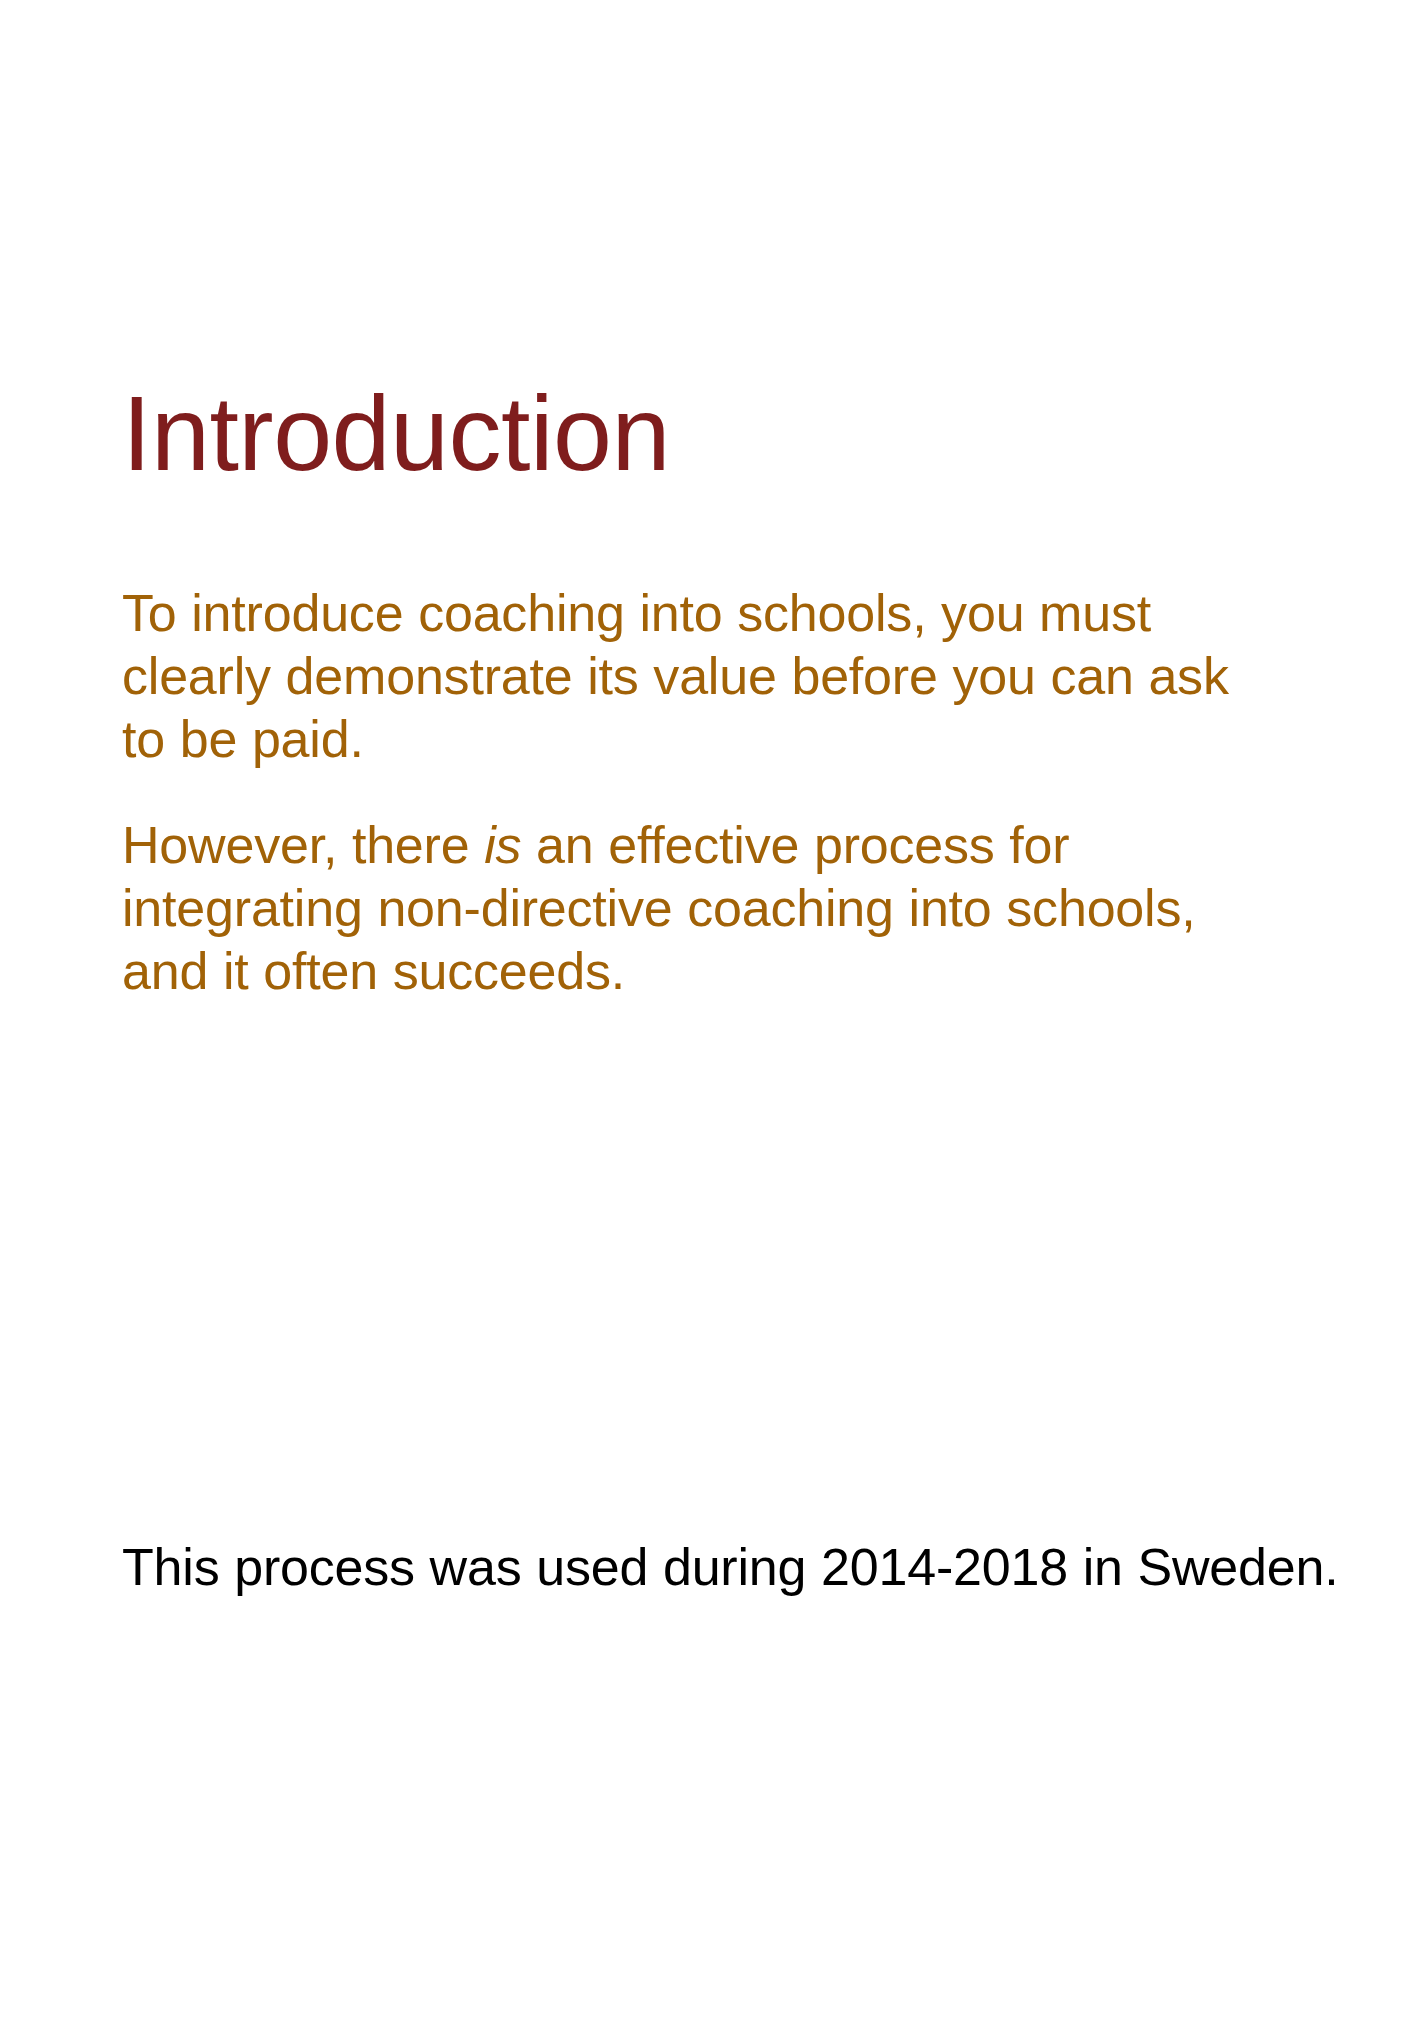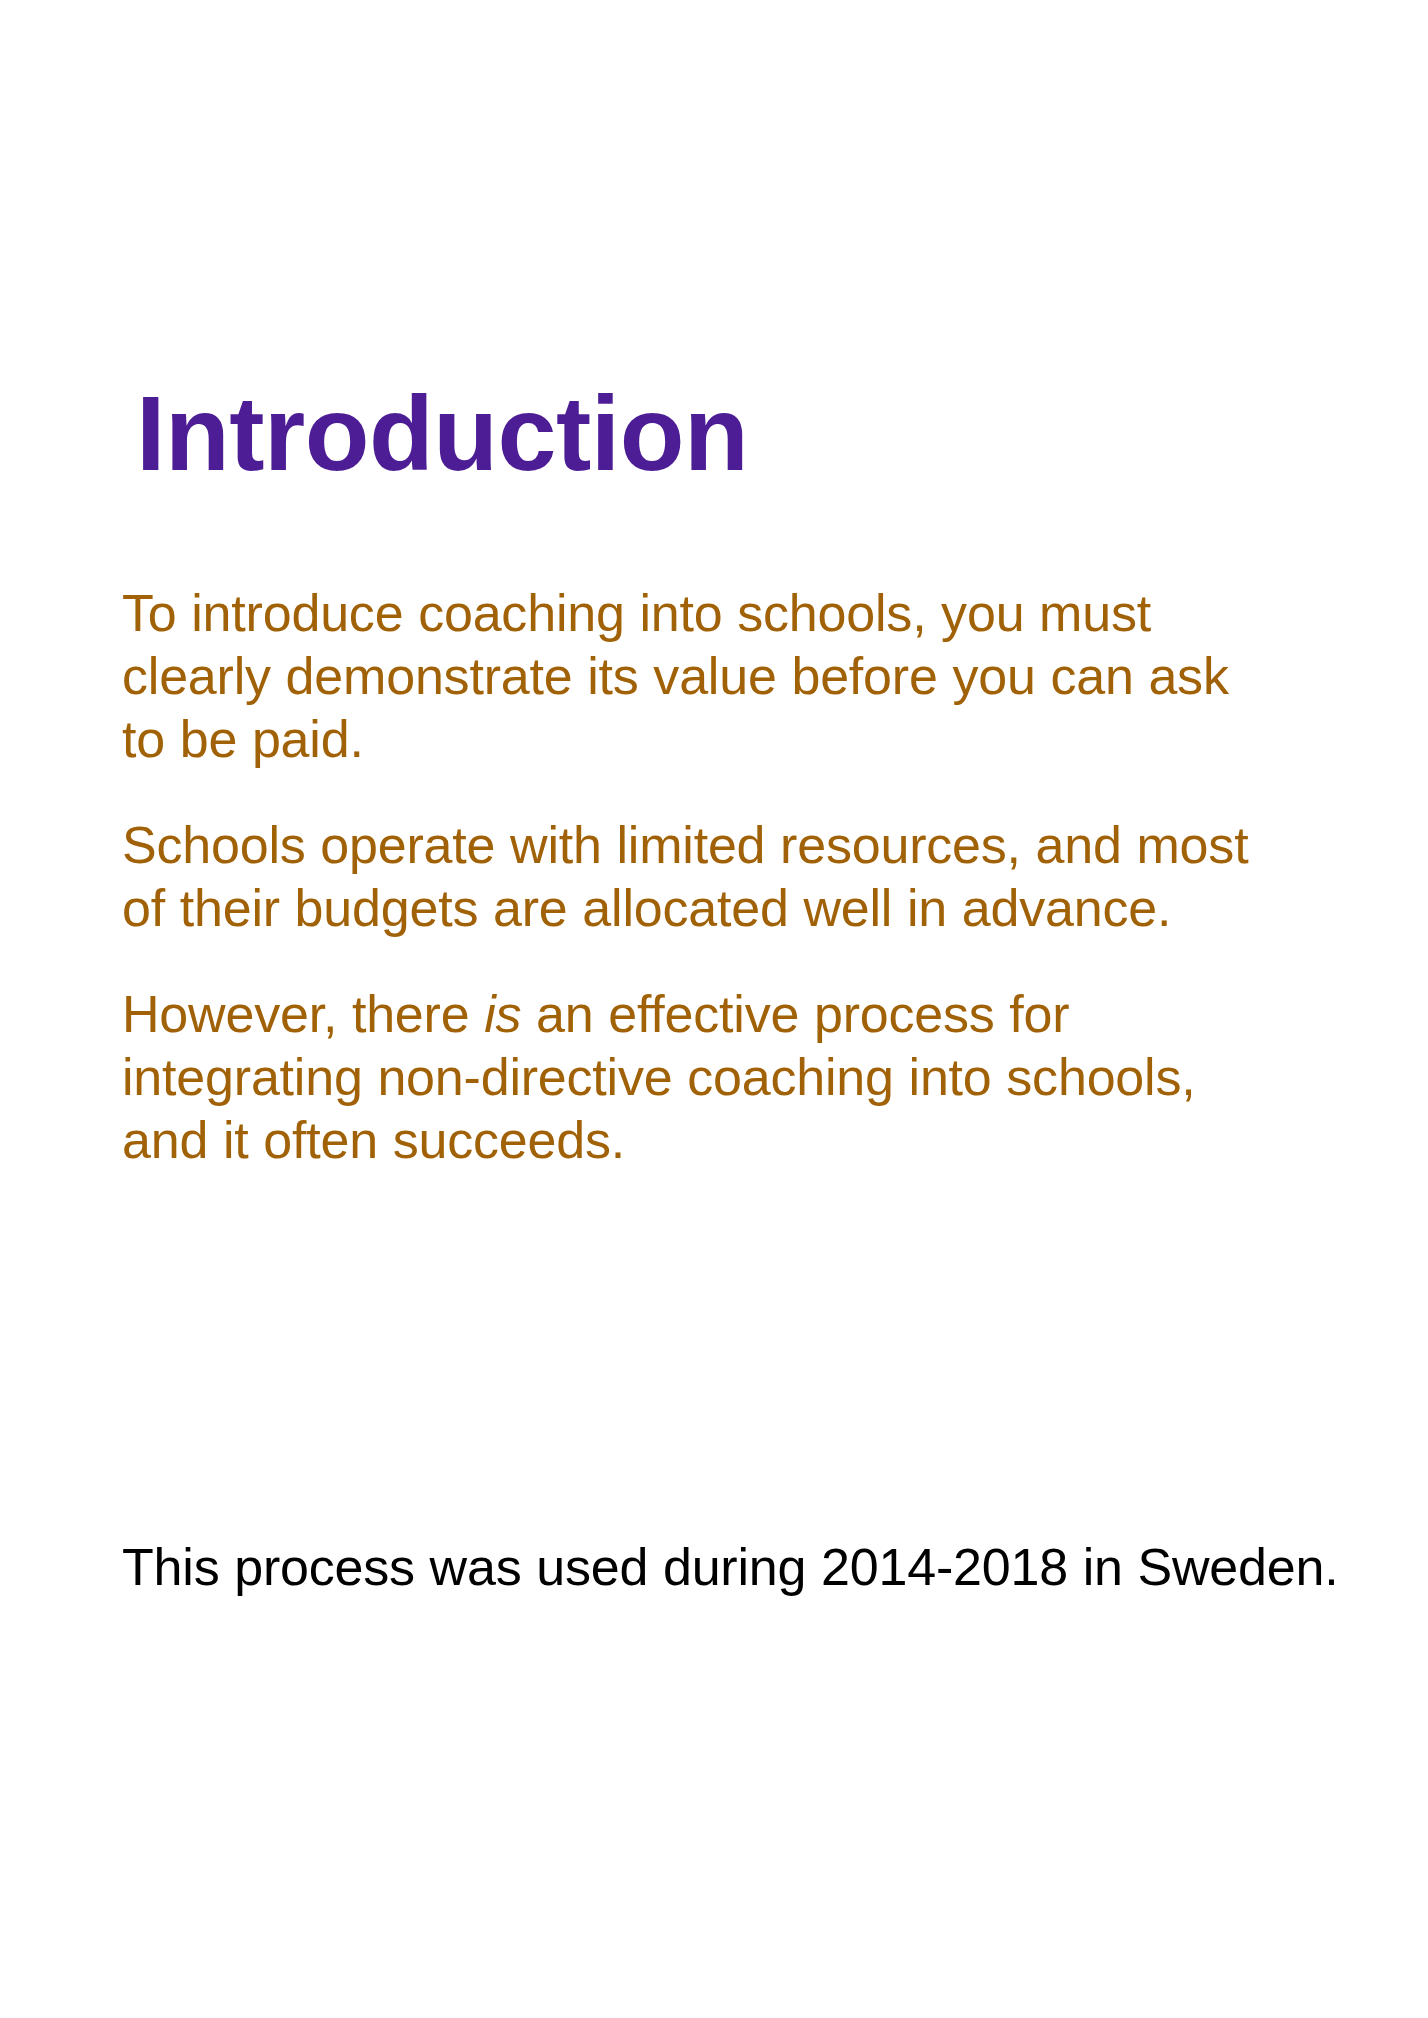--- a/index.html
+++ b/index.html
@@ -30,28 +30,28 @@
     position: absolute;
     left: 122px;
     top: 0;
     width: 1180px;
   }
 
   
   .slide-title {
     font-size: 106px;
     line-height: 1.0;
-    font-weight: 700;
+    font-weight: 400;
     letter-spacing: -0.5px;
-    color: #4c1d95;
+    color: #7f1d1d;
     margin: 0;
     padding: 0;
     position: absolute;
     top: 380px;
-    left: 14px;
+    left: 0;
     white-space: nowrap;
   }
 
   
   .body-block {
     position: absolute;
     top: 582px;
     left: 0;
     width: 1130px;
   }
@@ -100,21 +100,20 @@
 <div class="page">
 
   <div class="content">
 
     <h1 class="slide-title">Introduction</h1>
 
     <div class="body-block">
 
       <p class="para">To introduce coaching into schools, you must clearly demonstrate its value before you can ask to be paid.</p>
 
-      <p class="para">Schools operate with limited resources, and most of their budgets are allocated well in advance.</p>
 
       <p class="para"><span>However, there </span><em>is</em><span> an effective process for integrating non-directive coaching into schools, and it often succeeds.</span></p>
 
     </div>
 
     <div class="closing-block">
       <p class="closing-line">This process was used during 2014-2018 in Sweden.</p>
     </div>
 
   </div>

